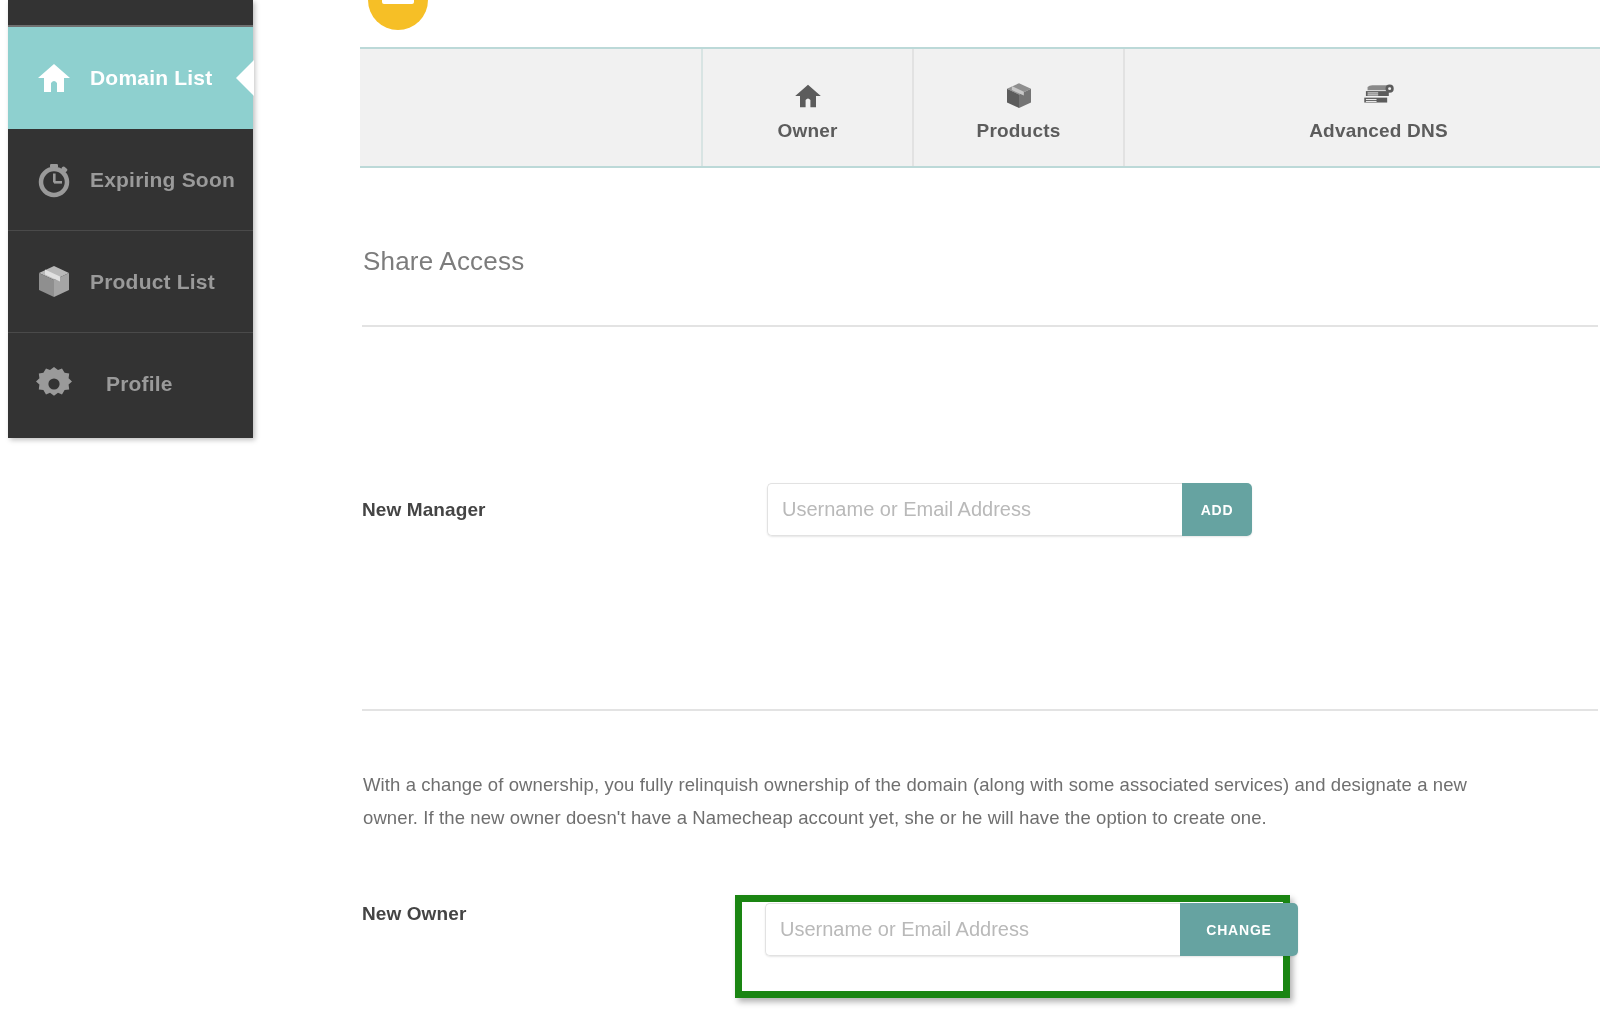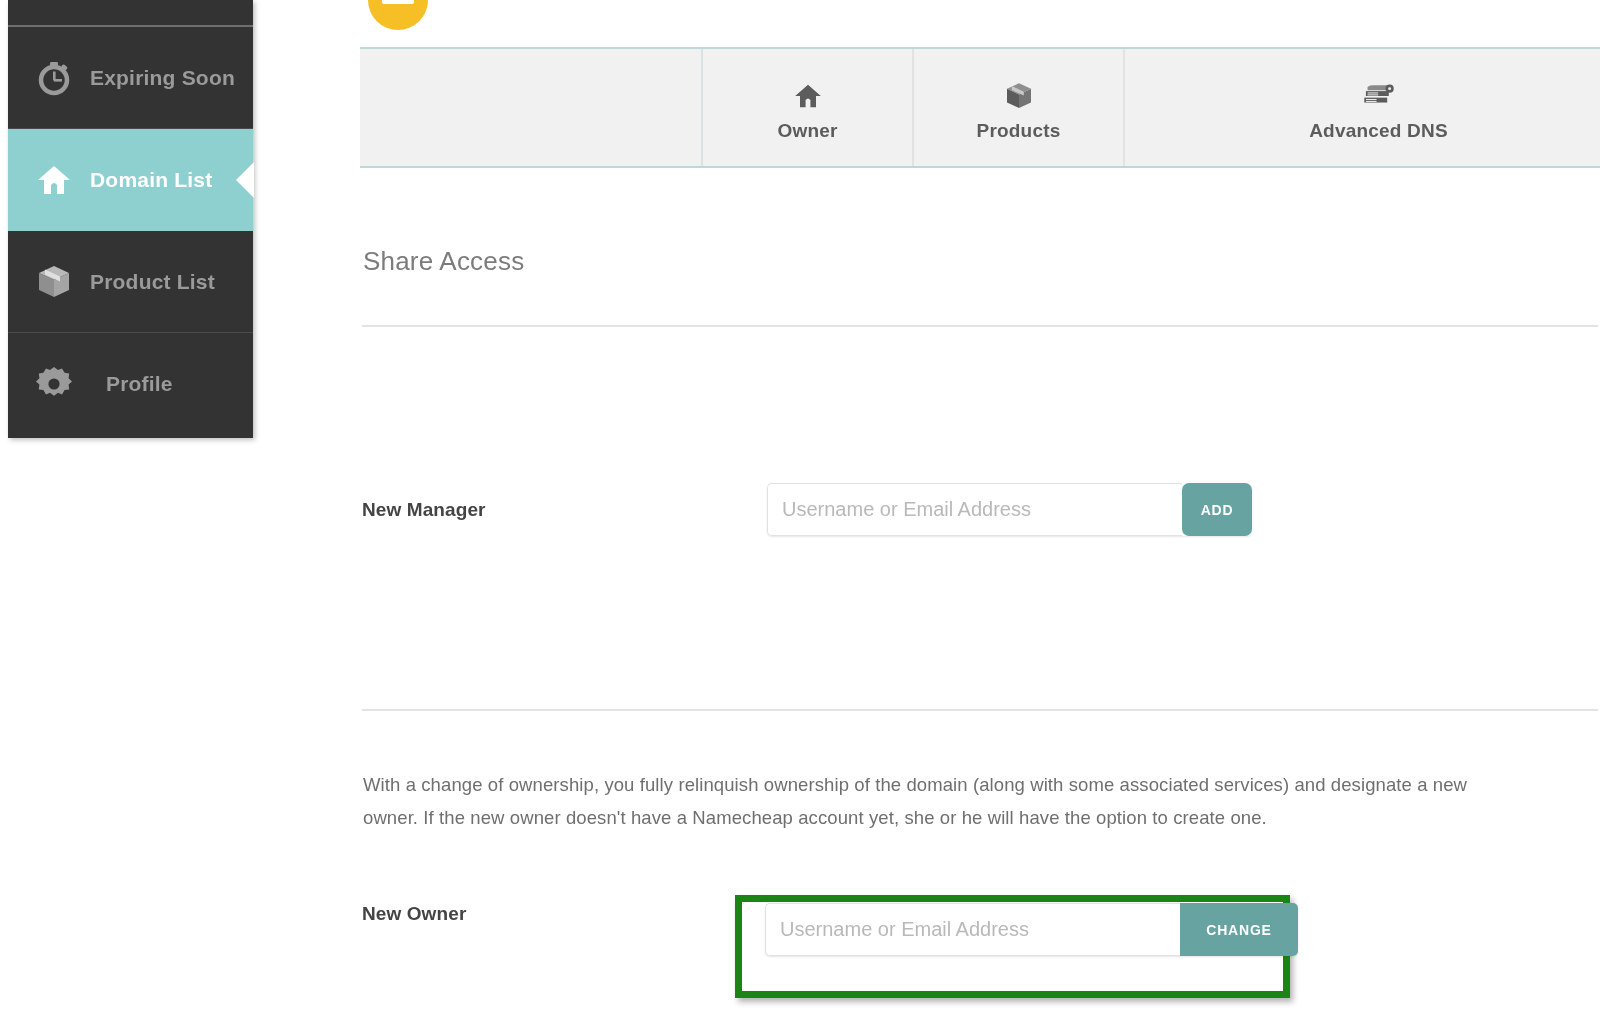--- a/index.html
+++ b/index.html
@@ -126,21 +126,21 @@
   .text-input::placeholder{color:#b9b9b9;opacity:1;}
   .go-btn{
     height:53px;box-sizing:border-box;
     background:#66a3a1;
     border:none;border-radius:0 5px 5px 0;
     color:#ffffff;font-size:14px;font-weight:bold;letter-spacing:.8px;
     font-family:"Liberation Sans", sans-serif;
     cursor:pointer;
     display:flex;align-items:center;justify-content:center;
   }
-  .go-btn.add{width:70px;border-radius:7px;}
+  .go-btn.add{width:70px;}
   .go-btn.change{width:118px;}
 
   
   #share-title{position:absolute;left:3px;top:78px;}
   #share-rule{position:absolute;left:2px;top:157px;}
   #share-para{position:absolute;left:3px;top:203px;}
   #manager-row{position:absolute;left:2px;top:315px;width:1250px;}
 
   #own-title{position:absolute;left:3px;top:462px;}
   #own-rule{position:absolute;left:2px;top:541px;}
@@ -159,42 +159,42 @@
   #owner-input-wrap{
     position:absolute;left:765px;top:903px;z-index:6;
   }
 </style>
 </head>
 <body>
 
 <div id="sidebar">
 
   <div class="nav-item partial"></div>
+
+  <div class="nav-item active">
+    <span class="nav-icon">
+      <svg width="40" height="40" viewBox="0 0 40 40">
+        <path d="M20 6 L36 20 L30 20 L30 34 L23 34 L23 25 Q20 21 17 25 L17 34 L10 34 L10 20 L4 20 Z" fill="#ffffff"></path>
+      </svg>
+    </span>
+    <span class="nav-label">Domain List</span>
+  </div>
 
   <div class="nav-item">
     <span class="nav-icon">
       <svg width="40" height="40" viewBox="0 0 40 40">
         <circle cx="20" cy="22" r="13" fill="none" stroke="#9a9a9a" stroke-width="4.5"></circle>
         <rect x="16" y="4" width="8" height="4" rx="1.2" fill="#9a9a9a"></rect>
         <rect x="18.2" y="7" width="3.6" height="4" fill="#9a9a9a"></rect>
         <rect x="27.5" y="7" width="6" height="4" rx="1.5" fill="#9a9a9a" transform="rotate(38 30 9)"></rect>
         <rect x="19" y="13.5" width="2.6" height="9" fill="#9a9a9a"></rect>
         <rect x="20" y="21" width="8" height="2.6" fill="#9a9a9a"></rect>
       </svg>
     </span>
     <span class="nav-label">Expiring Soon</span>
-  </div>
-
-  <div class="nav-item active">
-    <span class="nav-icon">
-      <svg width="40" height="40" viewBox="0 0 40 40">
-        <path d="M20 6 L36 20 L30 20 L30 34 L23 34 L23 25 Q20 21 17 25 L17 34 L10 34 L10 20 L4 20 Z" fill="#ffffff"></path>
-      </svg>
-    </span>
-    <span class="nav-label">Domain List</span>
   </div>
 
   <div class="nav-item">
     <span class="nav-icon">
       <svg width="40" height="40" viewBox="0 0 40 40">
         <path d="M20 4 L35 11 L20 18 L5 11 Z" fill="#b9b9b9"></path>
         <path d="M5 11 L20 18 L20 35 L5 28 Z" fill="#8f8f8f"></path>
         <path d="M35 11 L20 18 L20 35 L35 28 Z" fill="#a5a5a5"></path>
         <path d="M11 7.6 L26 14.6 L26 19.5 L11 12.5 Z" fill="#e0e0e0"></path>
       </svg>

